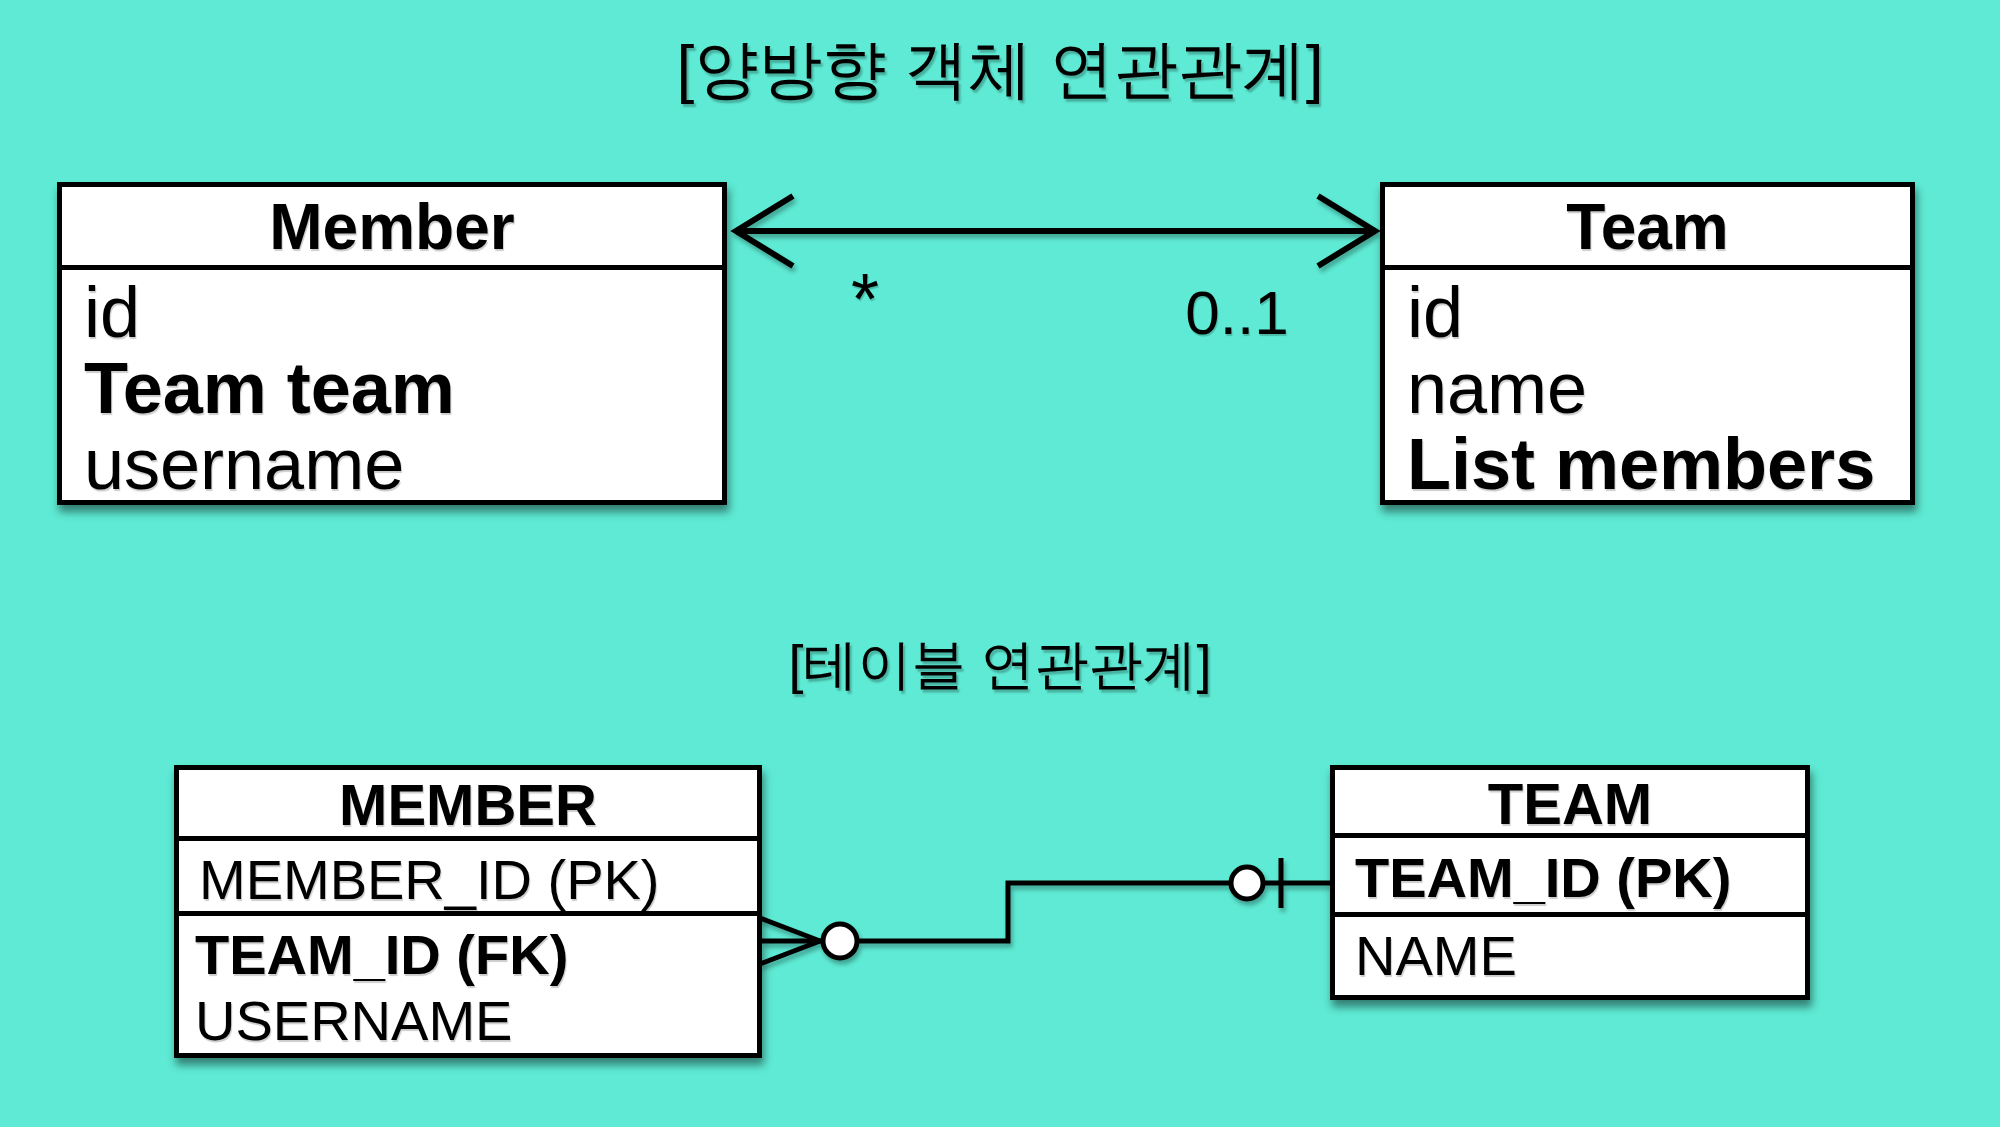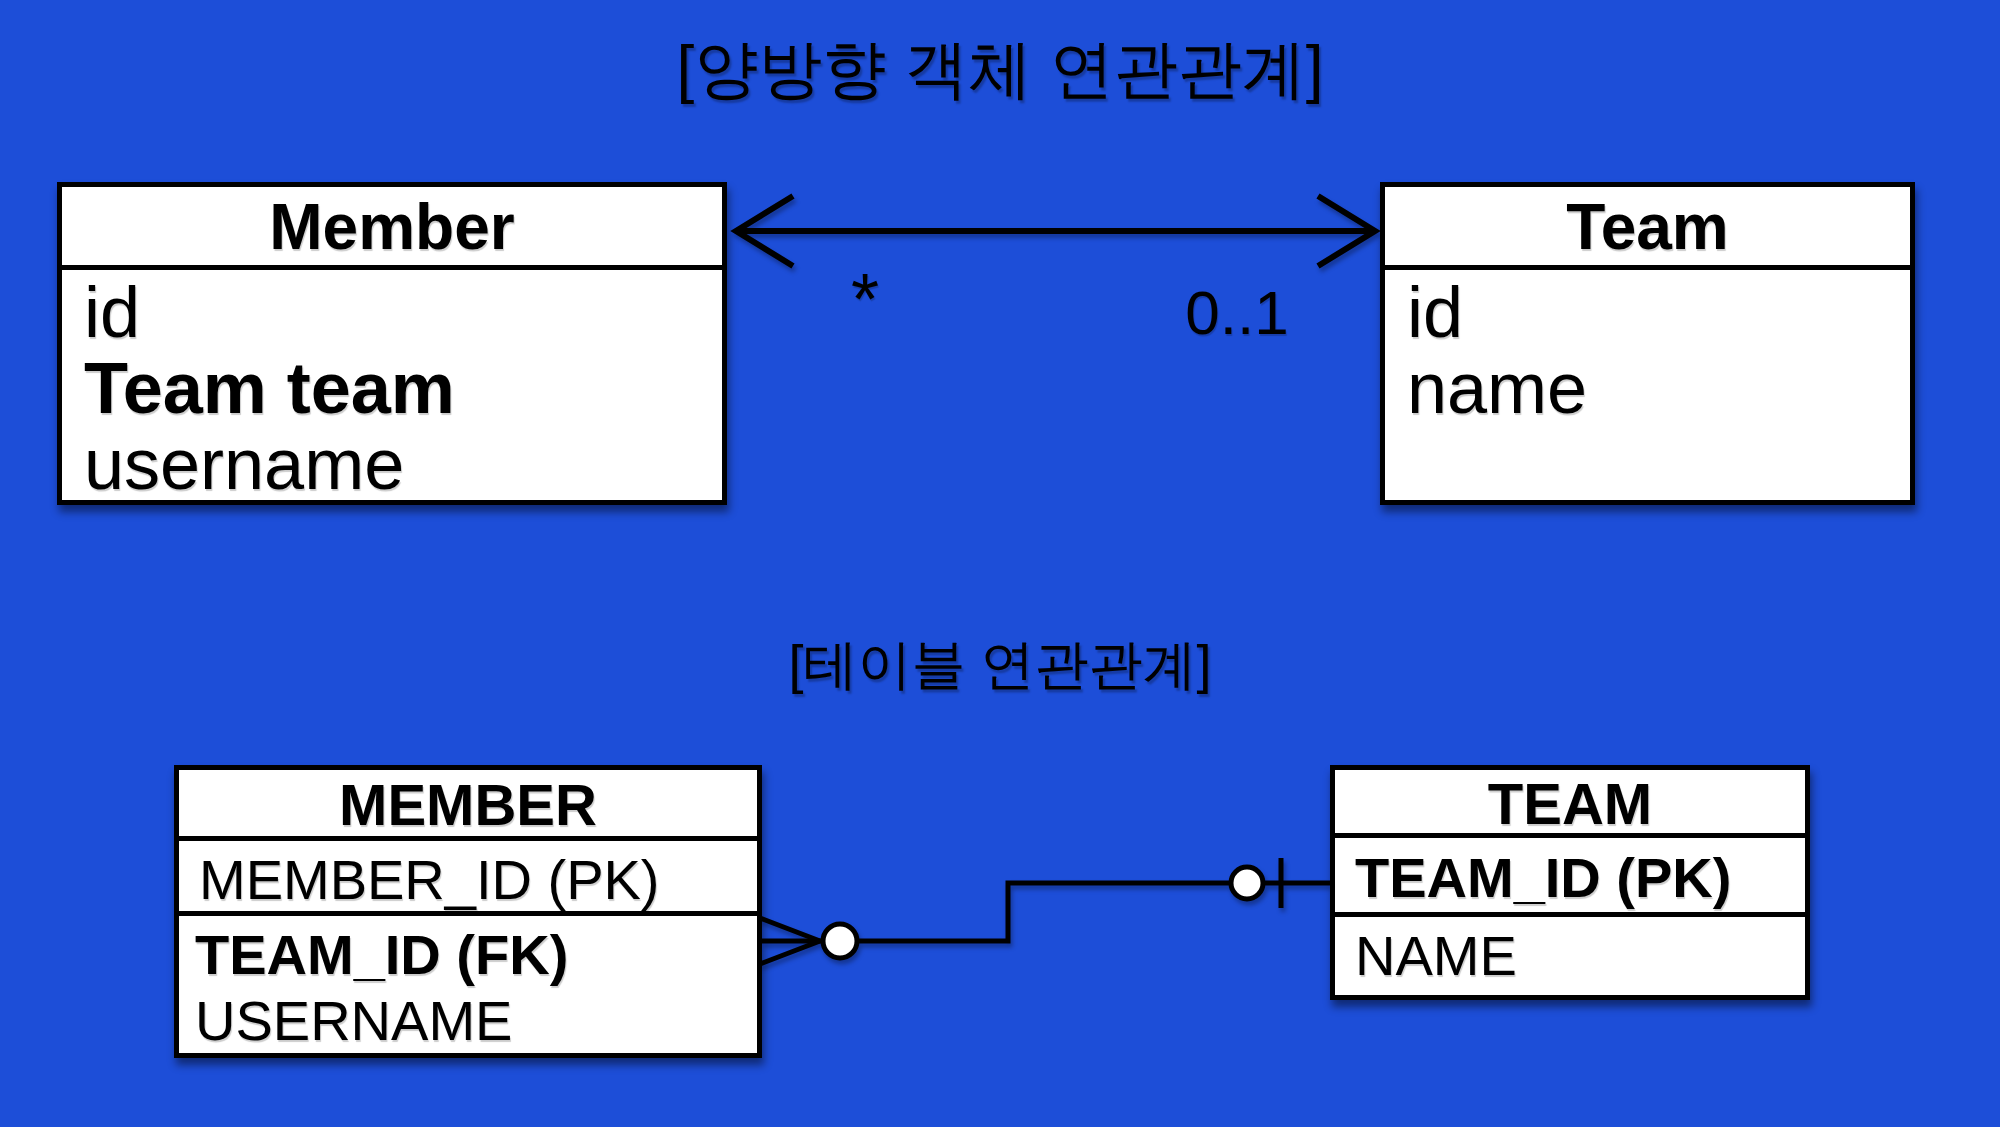--- a/index.html
+++ b/index.html
@@ -4,21 +4,21 @@
 <style>
   html, body {
     margin: 0;
     padding: 0;
     background: #ffffff;
   }
   .canvas {
     position: relative;
     width: 2000px;
     height: 1127px;
-    background: #1d4ed8;
+    background: #5eead4;
     font-family: "Liberation Sans", sans-serif;
     color: #000000;
     overflow: hidden;
   }
   .title {
     position: absolute;
     left: 0;
     width: 100%;
     text-align: center;
     color: #000;
@@ -123,20 +123,21 @@
       <div class="attr bold">Team team</div>
       <div class="attr">username</div>
     </div>
   </div>
 
   <div class="uml-box uml-team">
     <div class="uml-header">Team</div>
     <div class="uml-body">
       <div class="attr">id</div>
       <div class="attr">name</div>
+      <div class="attr bold">List members</div>
     </div>
   </div>
 
   <div class="overlay">
     <svg width="2000" height="1127" viewBox="0 0 2000 1127">
       <g stroke="#000000" stroke-width="6" fill="none">
         <line x1="737" y1="231" x2="1374" y2="231"></line>
         <path d="M 793 196 L 736 231 L 793 266"></path>
         <path d="M 1318 196 L 1375 231 L 1318 266"></path>
       </g>

